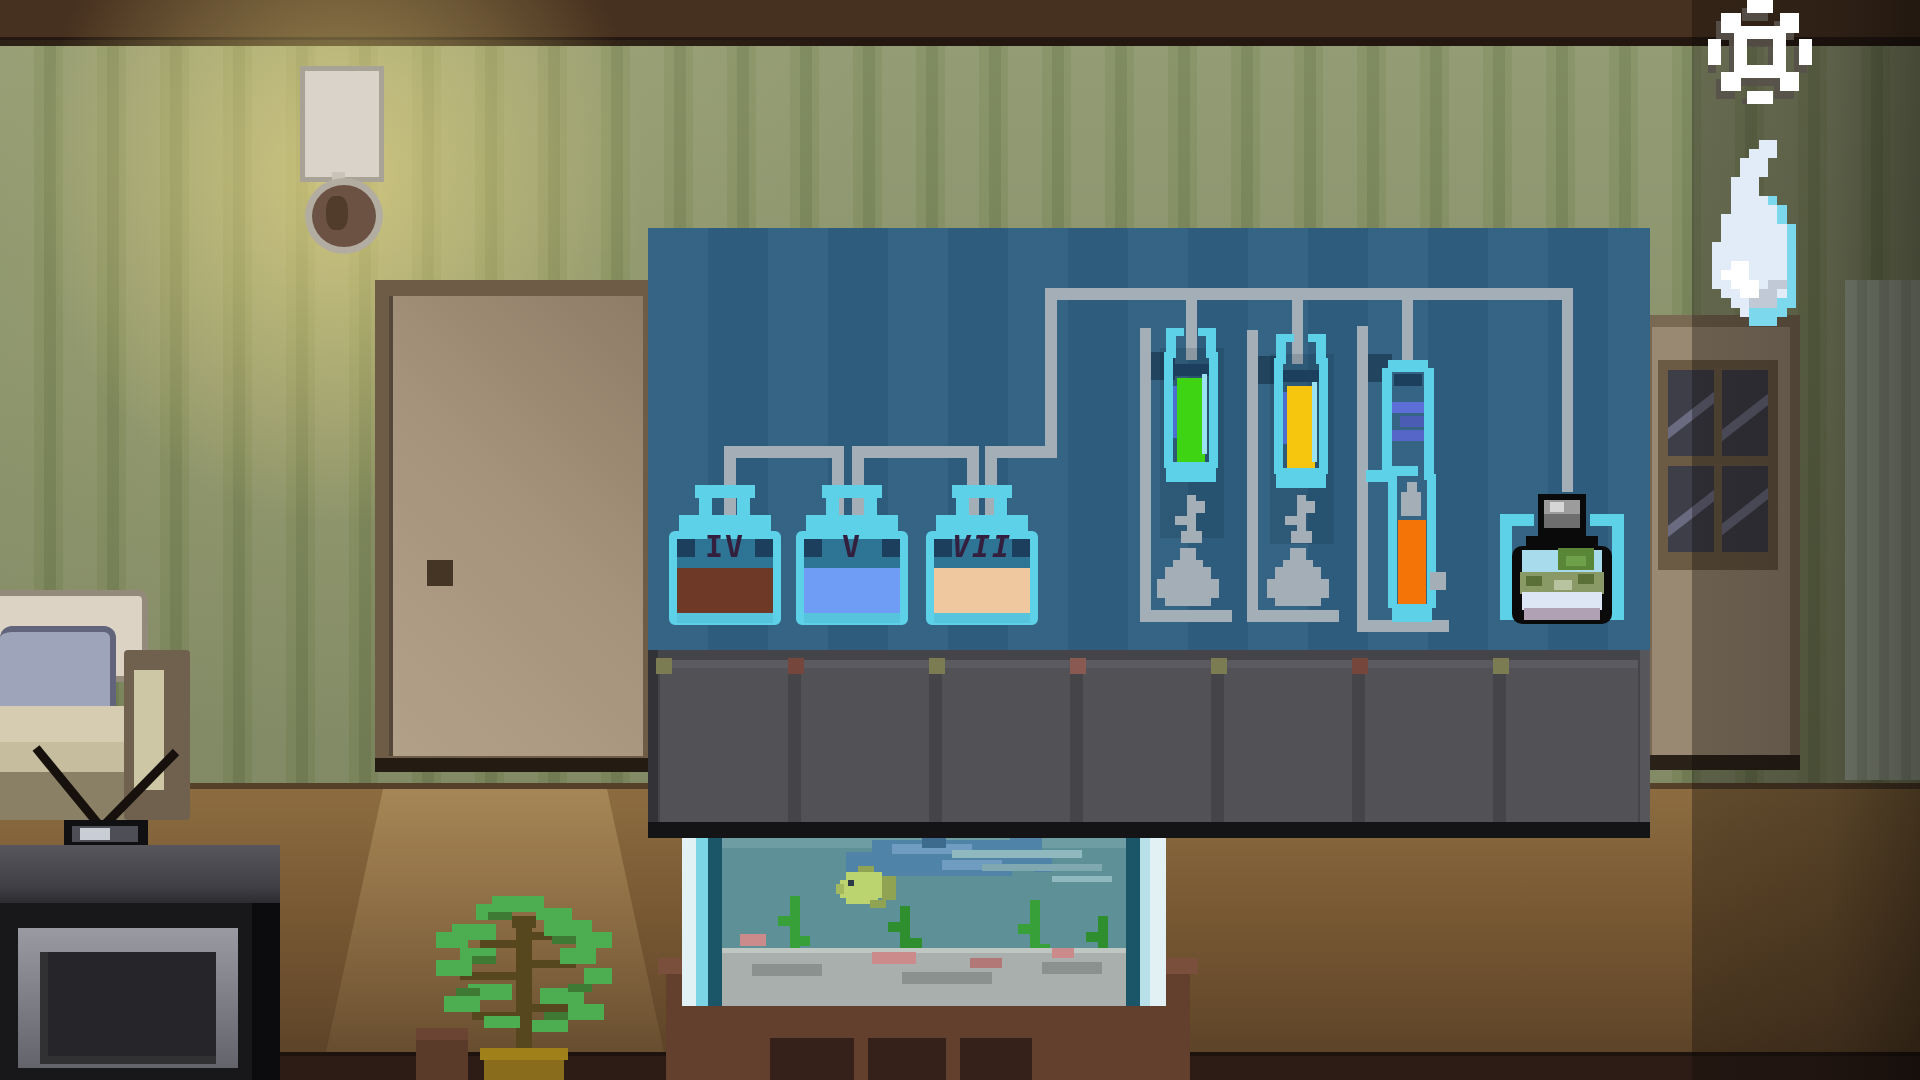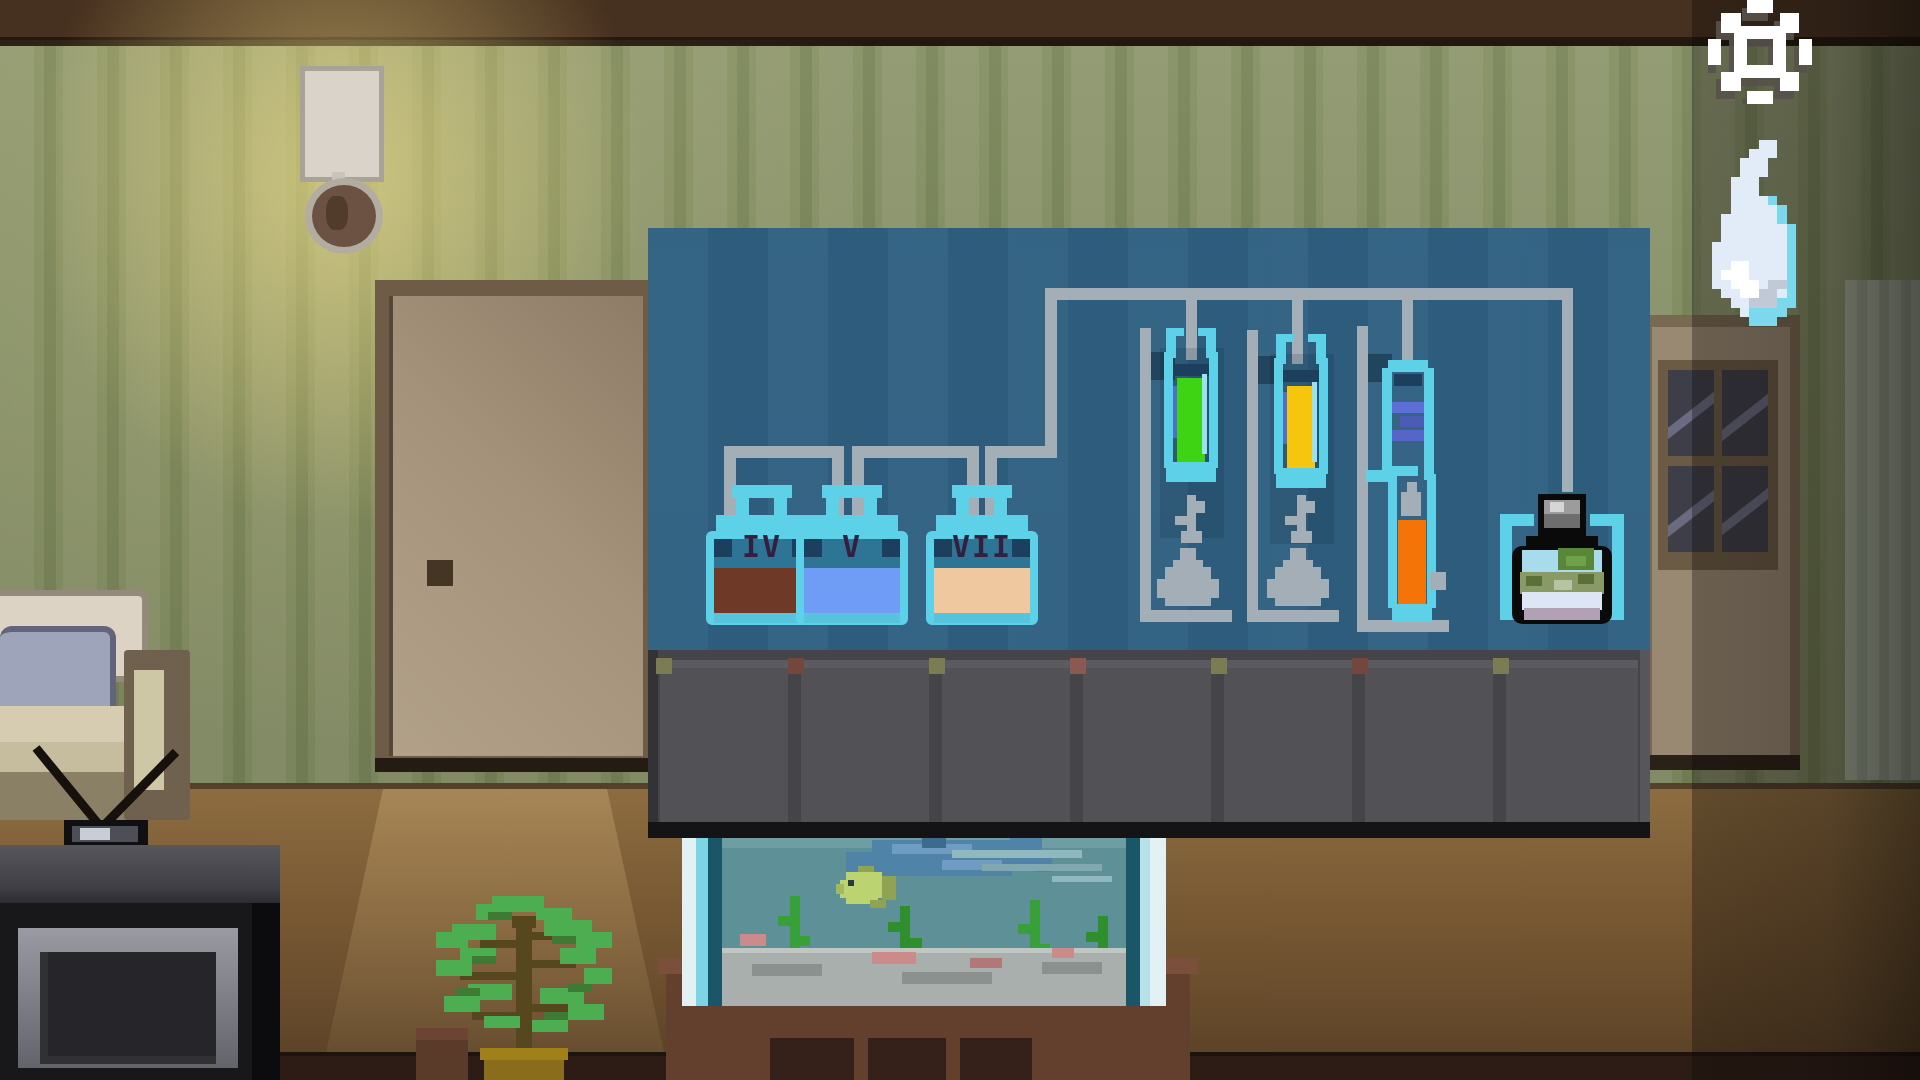--- a/index.html
+++ b/index.html
@@ -287,21 +287,21 @@
     <div class="pipe" style="left:599px;top:382px;width:92px;height:12px;"></div>
     <div class="pipe" style="left:709px;top:98px;width:11px;height:306px;"></div>
     <div class="pipe" style="left:709px;top:392px;width:92px;height:12px;"></div>
 
     <div class="a" style="left:503px;top:124px;width:24px;height:28px;background:rgba(18,42,66,0.55);"></div>
     <div class="a" style="left:610px;top:128px;width:24px;height:28px;background:rgba(18,42,66,0.55);"></div>
     <div class="a" style="left:720px;top:126px;width:24px;height:28px;background:rgba(18,42,66,0.55);"></div>
     <div class="a" style="left:512px;top:120px;width:64px;height:190px;background:rgba(10,25,45,0.15);"></div>
     <div class="a" style="left:622px;top:126px;width:64px;height:190px;background:rgba(10,25,45,0.15);"></div>
 
-    <div class="a" style="left:21px;top:257px;width:130px;height:140px;margin-left:37px;">
+    <div class="a" style="left:21px;top:257px;width:130px;height:140px;">
       <div class="a cyan" style="left:26px;top:0;width:60px;height:13px;"></div>
       <div class="a cyan" style="left:30px;top:10px;width:13px;height:24px;"></div>
       <div class="a cyan" style="left:68px;top:10px;width:13px;height:24px;"></div>
       <div class="a cyan" style="left:10px;top:30px;width:92px;height:16px;"></div>
       <div class="a" style="left:0;top:46px;width:112px;height:94px;background:#2e7495;border:8px solid #5cd1e8;border-radius:6px;box-sizing:border-box;">
         <div class="a navy" style="left:0;top:0;width:18px;height:18px;"></div>
         <div class="a navy" style="left:78px;top:0;width:18px;height:18px;"></div>
       </div>
       <div class="a" style="left:8px;top:83px;width:96px;height:45px;;background:#6e3a27"></div>
       <div class="a" style="left:8px;top:128px;width:96px;height:10px;background:#55c4dc;"></div>
@@ -313,21 +313,21 @@
       <div class="a cyan" style="left:68px;top:10px;width:13px;height:24px;"></div>
       <div class="a cyan" style="left:10px;top:30px;width:92px;height:16px;"></div>
       <div class="a" style="left:0;top:46px;width:112px;height:94px;background:#2e7495;border:8px solid #5cd1e8;border-radius:6px;box-sizing:border-box;">
         <div class="a navy" style="left:0;top:0;width:18px;height:18px;"></div>
         <div class="a navy" style="left:78px;top:0;width:18px;height:18px;"></div>
       </div>
       <div class="a" style="left:8px;top:83px;width:96px;height:45px;;background:#6f9cf4"></div>
       <div class="a" style="left:8px;top:128px;width:96px;height:10px;background:#55c4dc;"></div>
       <div class="jar-label">V</div>
     </div>
-    <div class="a" style="left:278px;top:257px;width:112px;height:140px;">
+    <div class="a" style="left:278px;top:257px;width:112px;height:140px;font-style:italic;">
       <div class="a cyan" style="left:26px;top:0;width:60px;height:13px;"></div>
       <div class="a cyan" style="left:30px;top:10px;width:13px;height:24px;"></div>
       <div class="a cyan" style="left:68px;top:10px;width:13px;height:24px;"></div>
       <div class="a cyan" style="left:10px;top:30px;width:92px;height:16px;"></div>
       <div class="a" style="left:0;top:46px;width:112px;height:94px;background:#2e7495;border:8px solid #5cd1e8;border-radius:6px;box-sizing:border-box;">
         <div class="a navy" style="left:0;top:0;width:18px;height:18px;"></div>
         <div class="a navy" style="left:78px;top:0;width:18px;height:18px;"></div>
       </div>
       <div class="a" style="left:8px;top:83px;width:96px;height:45px;;background:#f0c8a0"></div>
       <div class="a" style="left:8px;top:128px;width:96px;height:10px;background:#55c4dc;"></div>

